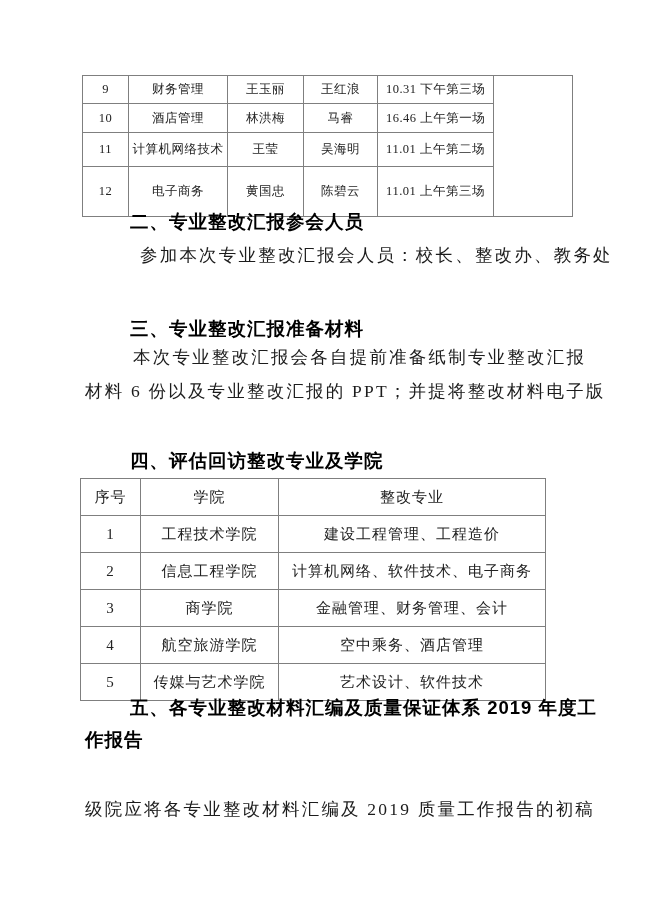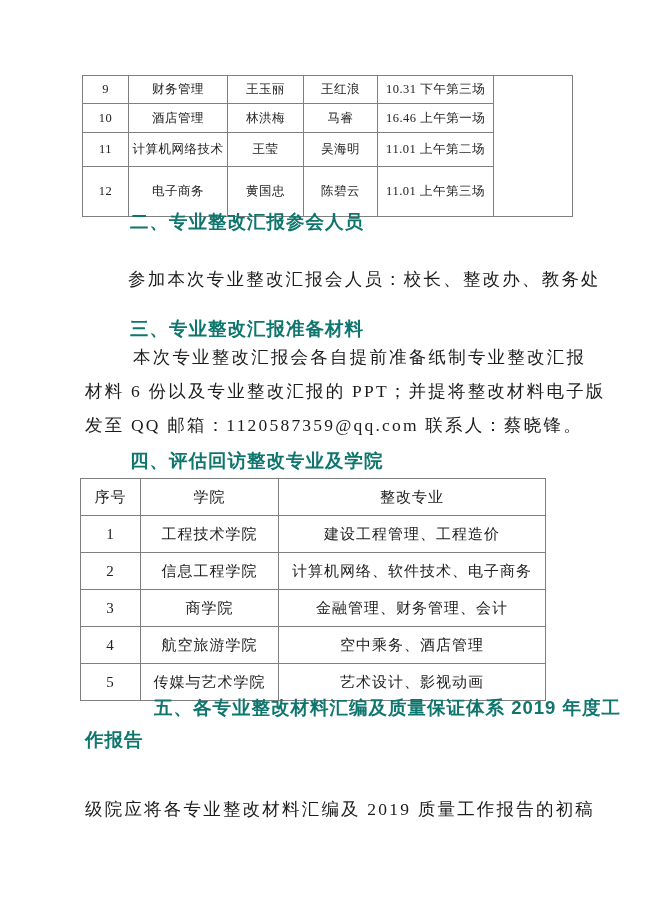--- a/index.html
+++ b/index.html
@@ -40,21 +40,21 @@
   }
   .tbl-colleges td,.tbl-colleges th{height:34px;color:#222;}
   
   .heading{
     position:absolute;
     font-family:"Liberation Sans","DejaVu Sans",sans-serif;
     font-weight:bold;
     font-size:18.5px;
     letter-spacing:1px;
     white-space:nowrap;
-    color:#0f766e;
+    color:#000000;
   }
   
   .bodyline{
     position:absolute;
     font-size:17.5px;
     letter-spacing:2.2px;
     white-space:nowrap;
     color:#1c1c1c;
   }
 </style>
@@ -99,26 +99,25 @@
       <td>12</td>
       <td>电子商务</td>
       <td>黄国忠</td>
       <td>陈碧云</td>
       <td>11.01 上午第三场</td>
     </tr>
   </tbody>
     </table>
 
   <div class="heading" style="left:130px;top:209px;">二、专业整改汇报参会人员</div>
-  <div class="bodyline" style="left:128px;top:243px;margin-top:24px;">参加本次专业整改汇报会人员：校长、整改办、教务处</div>
+  <div class="bodyline" style="left:140px;top:243px;">参加本次专业整改汇报会人员：校长、整改办、教务处</div>
 
   <div class="heading" style="left:130px;top:316px;">三、专业整改汇报准备材料</div>
   <div class="bodyline" style="left:133px;top:345px;">本次专业整改汇报会各自提前准备纸制专业整改汇报</div>
   <div class="bodyline" style="left:85px;top:379px;">材料 6 份以及专业整改汇报的 PPT；并提将整改材料电子版</div>
-  <div class="bodyline" style="left:85px;top:413px;">发至 QQ 邮箱：1120587359@qq.com 联系人：蔡晓锋。</div>
 
   <div class="heading" style="left:130px;top:448px;">四、评估回访整改专业及学院</div>
 
   <table class="tbl-colleges">
     <colgroup>
       <col style="width:60px">
         <col style="width:138px">
         <col style="width:267px">
     </colgroup>
     <tbody>
@@ -143,22 +142,22 @@
       <td>金融管理、财务管理、会计</td>
     </tr>
     <tr>
       <td>4</td>
       <td>航空旅游学院</td>
       <td>空中乘务、酒店管理</td>
     </tr>
     <tr>
       <td>5</td>
       <td>传媒与艺术学院</td>
-      <td>艺术设计、影视动画</td>
+      <td>艺术设计、软件技术</td>
     </tr>
   </tbody>
     </table>
 
-  <div class="heading" style="left:130px;top:695px;margin-left:24px;">五、各专业整改材料汇编及质量保证体系 2019 年度工</div>
+  <div class="heading" style="left:130px;top:695px;">五、各专业整改材料汇编及质量保证体系 2019 年度工</div>
   <div class="heading" style="left:85px;top:727px;">作报告</div>
   <div class="bodyline" style="left:85px;top:797px;">级院应将各专业整改材料汇编及 2019 质量工作报告的初稿</div>
 
 </div>
 
 </body></html>

